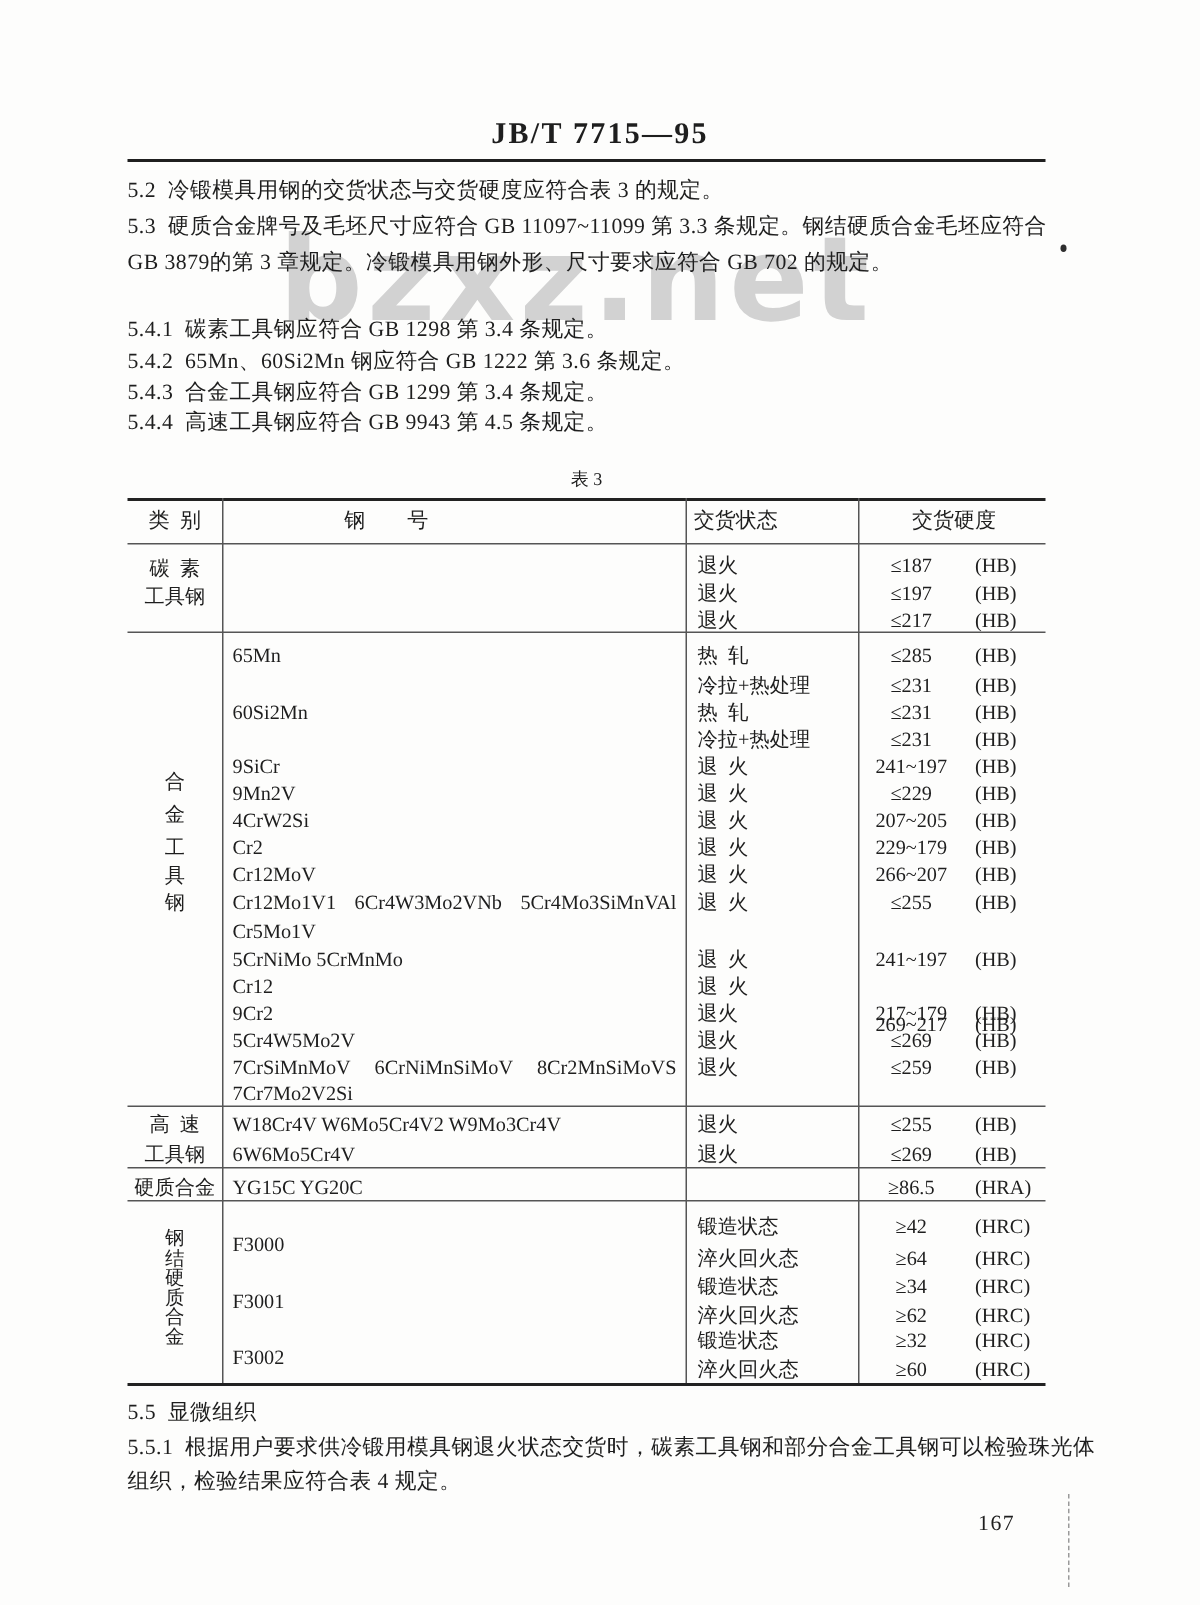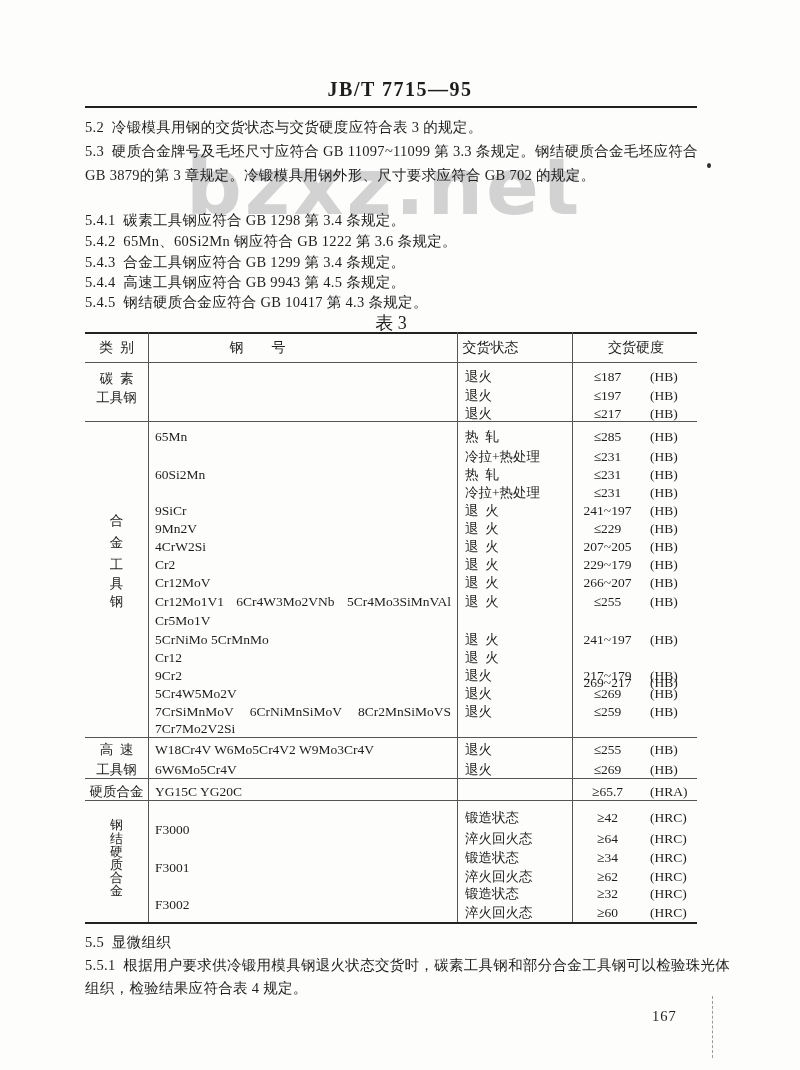--- a/index.html
+++ b/index.html
@@ -26,21 +26,21 @@
     text-align:center; font-size:20px; font-weight:bold; letter-spacing:1.5px;
   }
   .header-rule { position:absolute; left:85px; width:612px; height:2px; background:#1f1f1f; top:106px; }
 
   .body-line {
     position:absolute; left:85px; width:625px;
     font-size:14.5px; line-height:17px; white-space:pre; letter-spacing:0.3px;
   }
   .caption {
     position:absolute; left:85px; width:612px; text-align:center;
-    font-size:18px;
+    font-size:12px;
   }
 
   
   .hline { position:absolute; left:85px; width:612px; height:1px; background:#555; }
   .hline.thick { height:2px; background:#222; }
   .vline { position:absolute; top:332px; height:590px; width:1px; background:#555; }
 
   
   .th {
     position:absolute; top:340px; text-align:center;
@@ -85,21 +85,20 @@
   <div class="doc-title">JB/T 7715—95</div>
   <div class="header-rule"></div>
 
   <div class="body-line" style="top:119px">5.2  冷锻模具用钢的交货状态与交货硬度应符合表 3 的规定。</div>
   <div class="body-line" style="top:143px">5.3  硬质合金牌号及毛坯尺寸应符合 GB 11097~11099 第 3.3 条规定。钢结硬质合金毛坯应符合</div>
   <div class="body-line" style="top:167px">GB 3879的第 3 章规定。冷锻模具用钢外形、尺寸要求应符合 GB 702 的规定。</div>
   <div class="body-line" style="top:212px">5.4.1  碳素工具钢应符合 GB 1298 第 3.4 条规定。</div>
   <div class="body-line" style="top:233px">5.4.2  65Mn、60Si2Mn 钢应符合 GB 1222 第 3.6 条规定。</div>
   <div class="body-line" style="top:254px">5.4.3  合金工具钢应符合 GB 1299 第 3.4 条规定。</div>
   <div class="body-line" style="top:274px">5.4.4  高速工具钢应符合 GB 9943 第 4.5 条规定。</div>
-  <div class="body-line" style="top:294px">5.4.5  钢结硬质合金应符合 GB 10417 第 4.3 条规定。</div>
 
   <div class="caption" style="top:311px">表 3</div>
 
   <div class="hline thick" style="top:332px"></div>
   <div class="hline" style="top:362px"></div>
   <div class="hline" style="top:421px"></div>
   <div class="hline" style="top:737px"></div>
   <div class="hline" style="top:778px"></div>
   <div class="hline" style="top:800px"></div>
   <div class="hline thick" style="top:922px"></div>
@@ -193,21 +192,21 @@
   <div class="t-cat" style="top:762px">工具钢</div>
   <div class="t-steel" style="top:742px">W18Cr4V W6Mo5Cr4V2 W9Mo3Cr4V</div>
   <div class="t-state" style="top:742px">退火</div>
   <div class="t-hard" style="top:742px"><span class="hv">≤255</span><span class="hu">(HB)</span></div>
   <div class="t-steel" style="top:762px">6W6Mo5Cr4V</div>
   <div class="t-state" style="top:762px">退火</div>
   <div class="t-hard" style="top:762px"><span class="hv">≤269</span><span class="hu">(HB)</span></div>
 
   <div class="t-cat" style="top:784px">硬质合金</div>
   <div class="t-steel" style="top:784px">YG15C YG20C</div>
-  <div class="t-hard" style="top:784px"><span class="hv">≥65.7</span><span class="hu">(HRA)</span></div>
+  <div class="t-hard" style="top:784px"><span class="hv">≥86.5</span><span class="hu">(HRA)</span></div>
 
   <div class="v-char" style="top:818px">钢</div>
   <div class="v-char" style="top:832px">结</div>
   <div class="v-char" style="top:845px">硬</div>
   <div class="v-char" style="top:858px">质</div>
   <div class="v-char" style="top:871px">合</div>
   <div class="v-char" style="top:884px">金</div>
 
   <div class="t-steel" style="top:822px">F3000</div>
   <div class="t-steel" style="top:860px">F3001</div>

